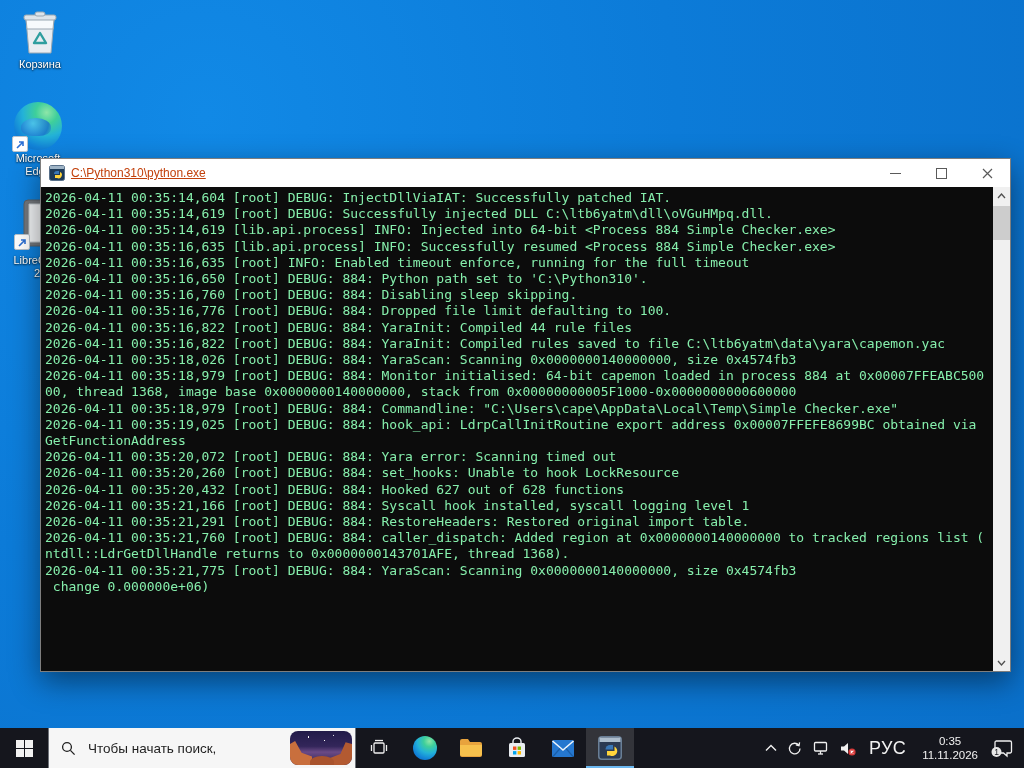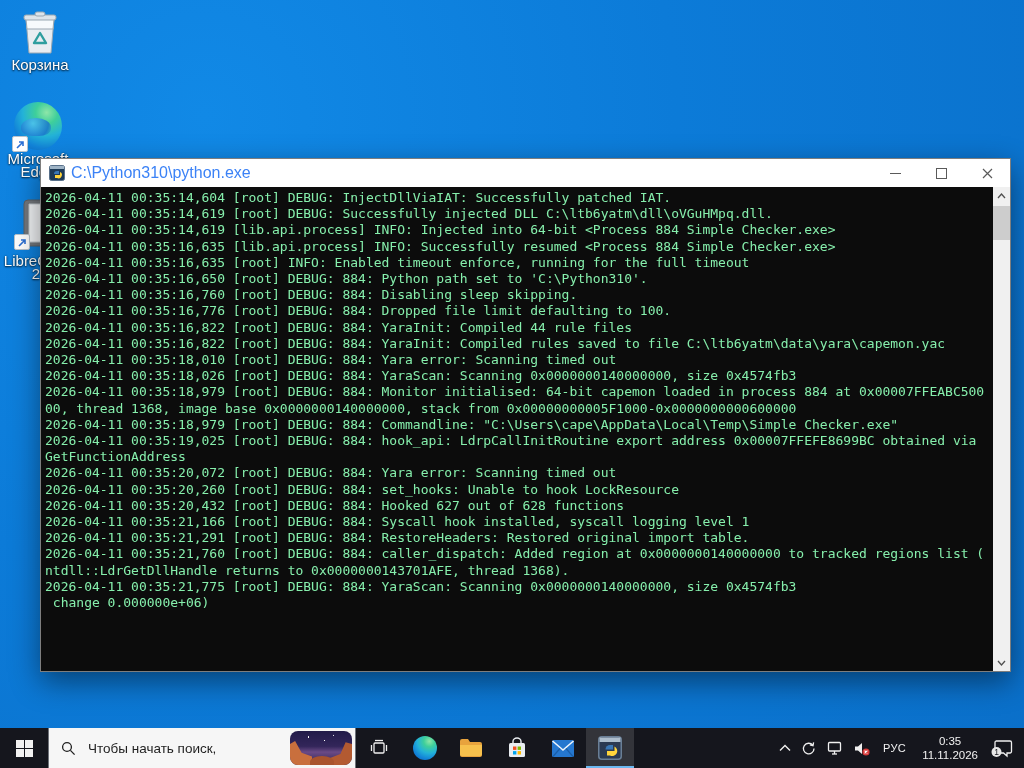--- a/index.html
+++ b/index.html
@@ -3,32 +3,32 @@
 <meta charset="utf-8">
 <style>
   html,body{margin:0;padding:0;}
   body{width:1024px;height:768px;overflow:hidden;font-family:"Liberation Sans",sans-serif;-webkit-font-smoothing:antialiased;}
   #desktop{position:relative;width:1024px;height:768px;
     background:radial-gradient(circle at 20% 15%, #1189e6 0%, #0c7bd8 45%, #0a6fc9 100%);}
 
   
   .desk-icon{position:absolute;width:76px;display:flex;flex-direction:column;align-items:center;z-index:1;cursor:default;}
   .desk-icon .glyph{width:48px;height:48px;display:flex;align-items:center;justify-content:center;position:relative;}
-  .desk-icon .lbl{margin-top:2px;color:#fff;font-size:15px;line-height:13px;text-align:center;
+  .desk-icon .lbl{margin-top:2px;color:#fff;font-size:11px;line-height:13px;text-align:center;
     text-shadow:0 1px 2px rgba(0,0,0,.75), 0 0 2px rgba(0,0,0,.5);white-space:nowrap;}
   .shortcut-badge{position:absolute;left:-2px;bottom:-2px;width:14px;height:14px;background:#fff;border:1px solid #b9c3cc;border-radius:2px;
     display:flex;align-items:center;justify-content:center;}
 
   
   #console-window{position:absolute;left:40px;top:158px;width:971px;height:514px;z-index:5;
     background:#0c0c0c;border:1px solid #7e7e7e;box-sizing:border-box;
     box-shadow:0 10px 28px rgba(0,0,0,.45);}
   #titlebar{height:28px;background:#ffffff;display:flex;align-items:center;}
   #titlebar .app-ico{margin:0 6px 0 8px;width:16px;height:16px;flex:none;}
-  #titlebar .title{font-size:16px;color:#3b82f6;flex:1;white-space:nowrap;overflow:hidden;}
+  #titlebar .title{font-size:12px;color:#c2410c;flex:1;white-space:nowrap;overflow:hidden;text-decoration:underline;}
   .win-btn{width:46px;height:28px;display:flex;align-items:center;justify-content:center;flex:none;}
   .glyph-min{width:11px;height:0;border-top:1px solid #5a5a5a;}
   .glyph-max{width:9px;height:9px;border:1px solid #5a5a5a;}
   #console-body{position:relative;height:484px;background:#0c0c0c;overflow:hidden;}
   #console-output{position:absolute;left:4px;top:3px;right:17px;bottom:0;overflow:hidden;
     font-family:"DejaVu Sans Mono","Liberation Mono",monospace;font-size:13px;line-height:16.2px;color:#86efac;}
   .cline{white-space:pre;}
   #scrollbar{position:absolute;right:0;top:0;width:17px;height:484px;background:#f0f0f0;}
   #scroll-thumb{position:absolute;left:0;top:19px;width:17px;height:34px;background:#cdcdcd;}
   .scroll-arrow{position:absolute;left:0;width:17px;height:17px;display:flex;align-items:center;justify-content:center;color:#505050;}
@@ -55,21 +55,21 @@
       linear-gradient(180deg,#221b49 0%,#33265a 45%,#6b4a86 62%,#2d2450 100%);}
   #bing-image .rock-l{position:absolute;left:-4px;bottom:-2px;width:26px;height:26px;background:#c96f3d;
     clip-path:polygon(0 100%,0 20%,35% 0,60% 45%,100% 60%,100% 100%);}
   #bing-image .rock-r{position:absolute;right:-4px;bottom:-2px;width:26px;height:26px;background:#b35a31;
     clip-path:polygon(100% 100%,100% 15%,60% 5%,40% 50%,0 65%,0 100%);}
   #bing-image .mound{position:absolute;left:20px;bottom:-3px;width:24px;height:12px;background:#a9532d;border-radius:50% 50% 0 0;}
   .app-active{background:rgba(255,255,255,.13);box-shadow:inset 0 -2px 0 #6cb8f0;}
 
   #tray{margin-left:auto;display:flex;align-items:center;padding-right:6px;}
   .tray-btn{height:40px;display:flex;align-items:center;justify-content:center;padding:0 5px;flex:none;}
-  #lang-indicator{color:#f2f2f2;font-size:11px;letter-spacing:.4px;padding:0 8px;}
+  #lang-indicator{color:#f2f2f2;font-size:18px;letter-spacing:.4px;padding:0 8px;}
   #clock{color:#f2f2f2;font-size:11.5px;line-height:14px;text-align:center;padding:0 8px;}
 </style>
 </head>
 <body>
 
 <div id="desktop">
 
   <div class="desk-icon" style="left:2px;top:8px;">
     <div class="glyph">
       <svg width="44" height="46" viewBox="0 0 44 46">
@@ -146,21 +146,20 @@
           <div class="cline">2026-04-11 00:35:14,604 [root] DEBUG: InjectDllViaIAT: Successfully patched IAT.</div>
           <div class="cline">2026-04-11 00:35:14,619 [root] DEBUG: Successfully injected DLL C:\ltb6yatm\dll\oVGuHMpq.dll.</div>
           <div class="cline">2026-04-11 00:35:14,619 [lib.api.process] INFO: Injected into 64-bit &lt;Process 884 Simple Checker.exe&gt;</div>
           <div class="cline">2026-04-11 00:35:16,635 [lib.api.process] INFO: Successfully resumed &lt;Process 884 Simple Checker.exe&gt;</div>
           <div class="cline">2026-04-11 00:35:16,635 [root] INFO: Enabled timeout enforce, running for the full timeout</div>
           <div class="cline">2026-04-11 00:35:16,650 [root] DEBUG: 884: Python path set to 'C:\Python310'.</div>
           <div class="cline">2026-04-11 00:35:16,760 [root] DEBUG: 884: Disabling sleep skipping.</div>
           <div class="cline">2026-04-11 00:35:16,776 [root] DEBUG: 884: Dropped file limit defaulting to 100.</div>
           <div class="cline">2026-04-11 00:35:16,822 [root] DEBUG: 884: YaraInit: Compiled 44 rule files</div>
           <div class="cline">2026-04-11 00:35:16,822 [root] DEBUG: 884: YaraInit: Compiled rules saved to file C:\ltb6yatm\data\yara\capemon.yac</div>
-          <div class="cline">2026-04-11 00:35:18,010 [root] DEBUG: 884: Yara error: Scanning timed out</div>
           <div class="cline">2026-04-11 00:35:18,026 [root] DEBUG: 884: YaraScan: Scanning 0x0000000140000000, size 0x4574fb3</div>
           <div class="cline">2026-04-11 00:35:18,979 [root] DEBUG: 884: Monitor initialised: 64-bit capemon loaded in process 884 at 0x00007FFEABC500</div>
           <div class="cline">00, thread 1368, image base 0x0000000140000000, stack from 0x00000000005F1000-0x0000000000600000</div>
           <div class="cline">2026-04-11 00:35:18,979 [root] DEBUG: 884: Commandline: "C:\Users\cape\AppData\Local\Temp\Simple Checker.exe"</div>
           <div class="cline">2026-04-11 00:35:19,025 [root] DEBUG: 884: hook_api: LdrpCallInitRoutine export address 0x00007FFEFE8699BC obtained via</div>
           <div class="cline">GetFunctionAddress</div>
           <div class="cline">2026-04-11 00:35:20,072 [root] DEBUG: 884: Yara error: Scanning timed out</div>
           <div class="cline">2026-04-11 00:35:20,260 [root] DEBUG: 884: set_hooks: Unable to hook LockResource</div>
           <div class="cline">2026-04-11 00:35:20,432 [root] DEBUG: 884: Hooked 627 out of 628 functions</div>
           <div class="cline">2026-04-11 00:35:21,166 [root] DEBUG: 884: Syscall hook installed, syscall logging level 1</div>

